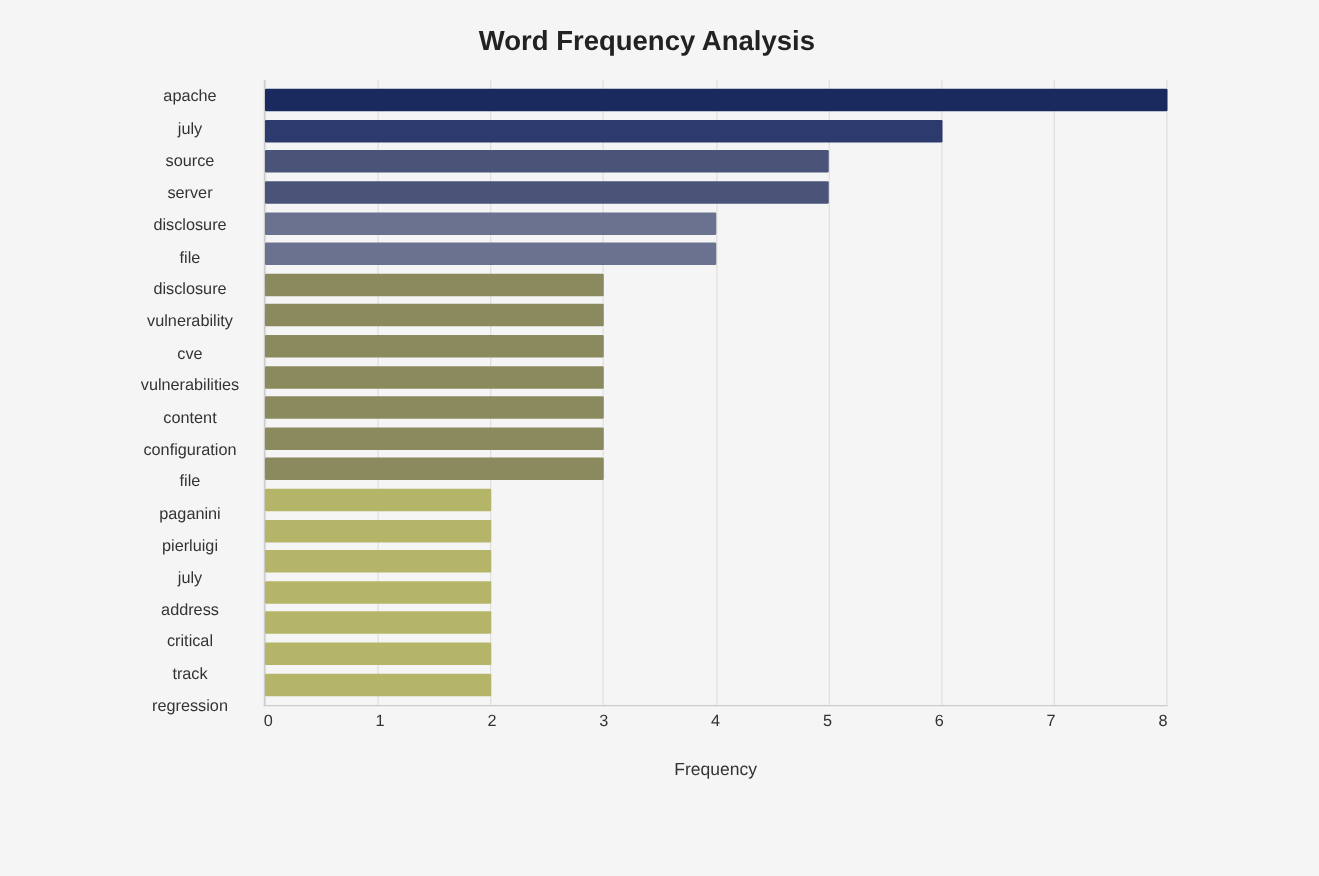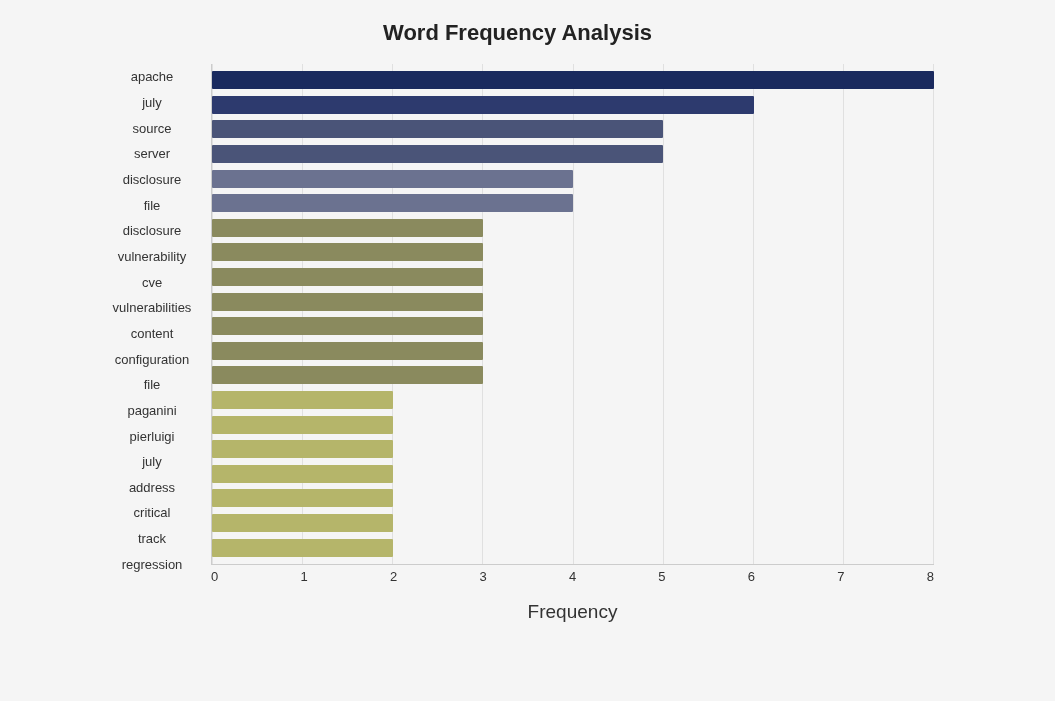--- a/index.html
+++ b/index.html
@@ -106,21 +106,21 @@
     .x-tick {
       font-size: 13px;
       color: #333;
       text-align: center;
     }
     .x-axis-label {
       position: absolute;
       bottom: -18px;
       left: 50%;
       transform: translateX(-50%);
-      font-size: 19px;
+      font-size: 14px;
       color: #333;
     }
   </style>
 </head>
 <body>
 
 <div class="chart-container">
   <div class="chart-title">Word Frequency Analysis</div>
   <div class="chart-area">
     <div class="y-axis" id="y-axis">

